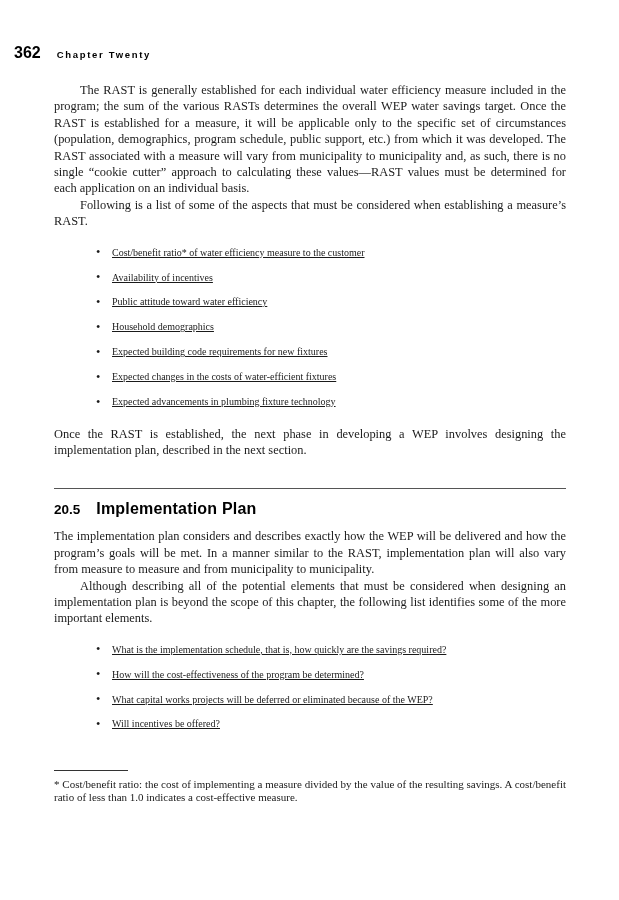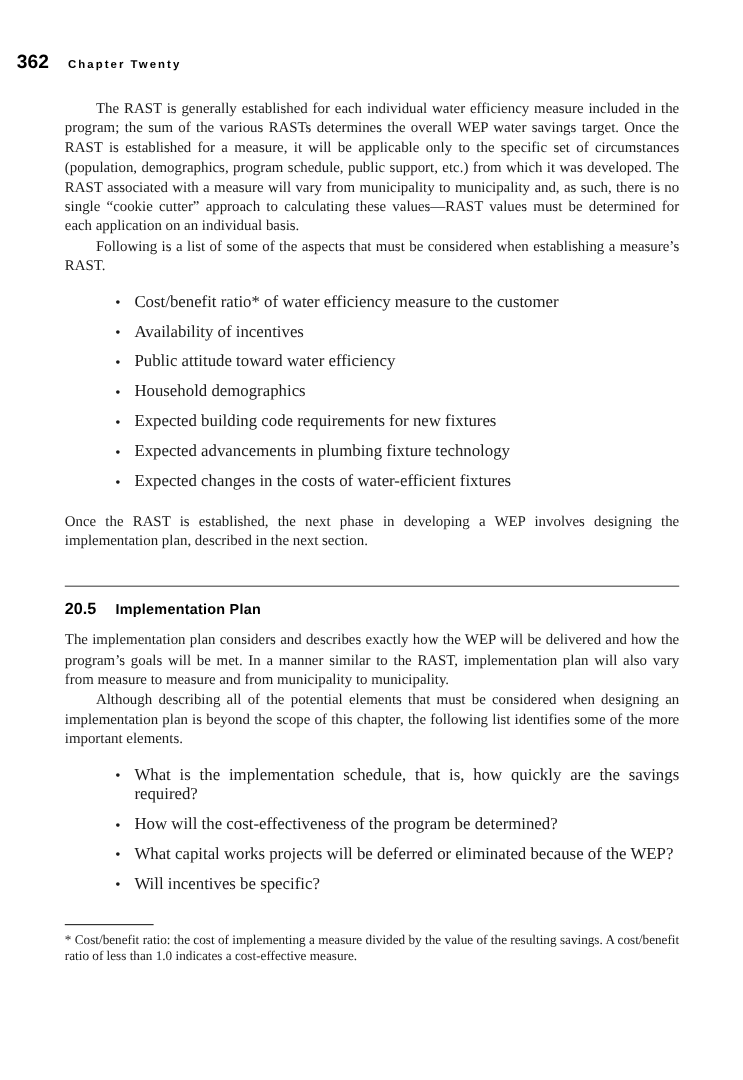--- a/index.html
+++ b/index.html
@@ -67,26 +67,27 @@
   }
   .gap-md { height: 15px; }
 
   ul.bullets {
     margin: 0;
     padding: 0;
     list-style: none;
   }
   ul.bullets li {
     position: relative;
-    font-size: 14px;
+    font-size: 10px;
     line-height: 16.4px;
     padding-left: 24px;
     margin-left: 34px;
     margin-bottom: 8.5px;
     text-align: justify;
+    text-decoration: underline;
   }
   ul.bullets li:last-child { margin-bottom: 0; }
   ul.bullets li::before {
     content: "\2022";
     position: absolute;
     left: 8px;
     top: -0.5px;
     font-size: 12.4px;
   }
   
@@ -100,21 +101,21 @@
     align-items: baseline;
     gap: 16px;
     font-family: "Liberation Sans", sans-serif;
     font-weight: bold;
     color: #000000;
   }
   .sec-num {
     font-size: 13.5px;
   }
   .sec-title {
-    font-size: 12px;
+    font-size: 16px;
     letter-spacing: 0.2px;
   }
   
   .footnote {
     position: absolute;
     left: 54px;
     width: 512px;
     top: 770px;
   }
   .footnote-rule {
@@ -146,22 +147,22 @@
     <p class="para">Following is a list of some of the aspects that must be considered when establishing a measure’s RAST.</p>
 
     <div class="gap-md"></div>
 
     <ul class="bullets">
       <li>Cost/benefit ratio* of water efficiency measure to the customer</li>
       <li>Availability of incentives</li>
       <li>Public attitude toward water efficiency</li>
       <li>Household demographics</li>
       <li>Expected building code requirements for new fixtures</li>
+      <li>Expected changes in the costs of water-efficient fixtures</li>
       <li>Expected advancements in plumbing fixture technology</li>
-      <li>Expected changes in the costs of water-efficient fixtures</li>
     </ul>
 
     <div class="gap-md"></div>
 
     <p class="para noindent">Once the RAST is established, the next phase in developing a WEP involves designing the implementation plan, described in the next section.</p>
 
     <div style="height:30px"></div>
 
     <div class="sec-rule"></div>
 
@@ -177,21 +178,21 @@
     <p class="para noindent">The implementation plan considers and describes exactly how the WEP will be delivered and how the program’s goals will be met. In a manner similar to the RAST, implementation plan will also vary from measure to measure and from municipality to municipality.</p>
 
     <p class="para">Although describing all of the potential elements that must be considered when designing an implementation plan is beyond the scope of this chapter, the following list identifies some of the more important elements.</p>
 
     <div class="gap-md"></div>
 
     <ul class="bullets">
       <li>What is the implementation schedule, that is, how quickly are the savings required?</li>
       <li>How will the cost-effectiveness of the program be determined?</li>
       <li>What capital works projects will be deferred or eliminated because of the WEP?</li>
-      <li>Will incentives be specific?</li>
+      <li>Will incentives be offered?</li>
     </ul>
 
   </div>
 
   <div class="footnote">
     <div class="footnote-rule"></div>
     <p>* Cost/benefit ratio: the cost of implementing a measure divided by the value of the resulting savings. A cost/benefit ratio of less than 1.0 indicates a cost-effective measure.</p>
   </div>
 
 </div>

